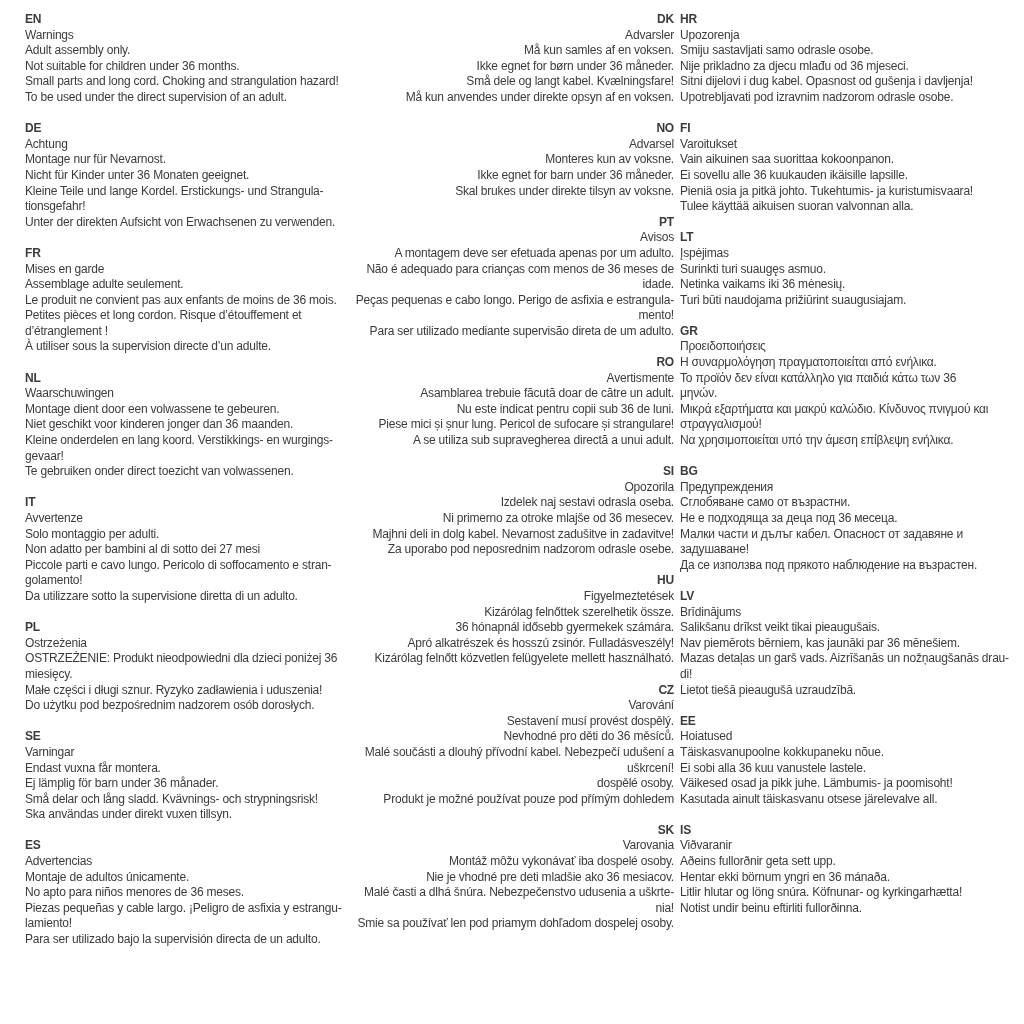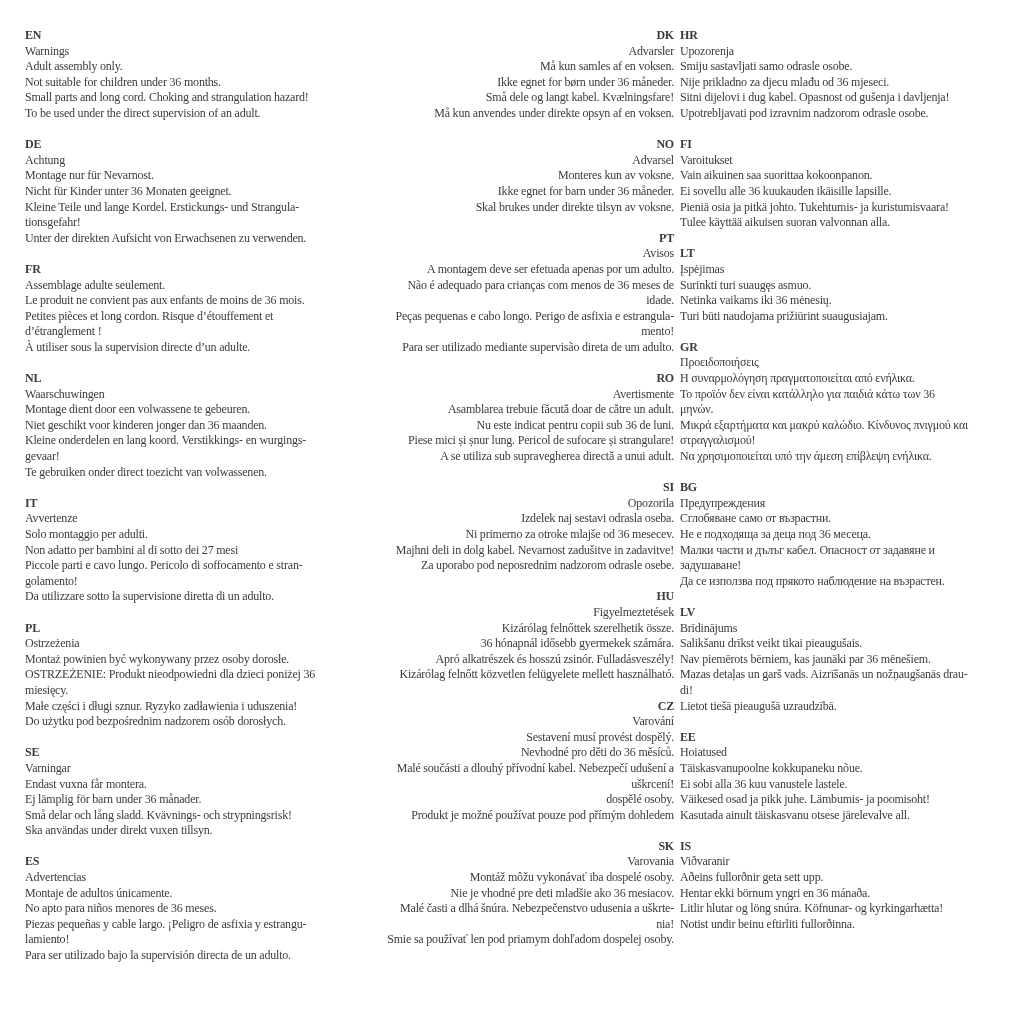--- a/index.html
+++ b/index.html
@@ -13,22 +13,21 @@
     height: 1024px;
     background: #ffffff;
     font-family: "Liberation Sans", sans-serif;
     color: #3b3b3b;
     font-size: 12px;
     letter-spacing: -0.2px;
     overflow: hidden;
   }
   .col {
     position: absolute;
-    top: 28px;
-    font-family: Liberation Serif, serif;
+    top: 12px;
   }
   .col-left   { left: 25px;  width: 330px; }
   .col-middle { left: 352px; width: 322px; text-align: right; }
   .col-right  { left: 680px; width: 338px; }
   .warn-section {
     margin: 0 0 15.6px 0;
   }
   .lang-code {
     font-weight: 700;
     line-height: 15.6px;
@@ -57,20 +56,21 @@
         <div class="lang-code">DE</div>
         <div class="warn-line">Achtung</div>
         <div class="warn-line">Montage nur für Nevarnost.</div>
         <div class="warn-line">Nicht für Kinder unter 36 Monaten geeignet.</div>
         <div class="warn-line">Kleine Teile und lange Kordel. Erstickungs- und Strangula-</div>
         <div class="warn-line">tionsgefahr!</div>
         <div class="warn-line">Unter der direkten Aufsicht von Erwachsenen zu verwenden.</div>
       </section>
       <section class="warn-section">
         <div class="lang-code">FR</div>
+        <div class="warn-line">Mises en garde</div>
         <div class="warn-line">Assemblage adulte seulement.</div>
         <div class="warn-line">Le produit ne convient pas aux enfants de moins de 36 mois.</div>
         <div class="warn-line">Petites pièces et long cordon. Risque d’étouffement et</div>
         <div class="warn-line">d’étranglement !</div>
         <div class="warn-line">À utiliser sous la supervision directe d’un adulte.</div>
       </section>
       <section class="warn-section">
         <div class="lang-code">NL</div>
         <div class="warn-line">Waarschuwingen</div>
         <div class="warn-line">Montage dient door een volwassene te gebeuren.</div>
@@ -84,21 +84,20 @@
         <div class="warn-line">Avvertenze</div>
         <div class="warn-line">Solo montaggio per adulti.</div>
         <div class="warn-line">Non adatto per bambini al di sotto dei 27 mesi</div>
         <div class="warn-line">Piccole parti e cavo lungo. Pericolo di soffocamento e stran-</div>
         <div class="warn-line">golamento!</div>
         <div class="warn-line">Da utilizzare sotto la supervisione diretta di un adulto.</div>
       </section>
       <section class="warn-section">
         <div class="lang-code">PL</div>
         <div class="warn-line">Ostrzeżenia</div>
-        <div class="warn-line">Montaż powinien być wykonywany przez osoby dorosłe.</div>
         <div class="warn-line">OSTRZEŻENIE: Produkt nieodpowiedni dla dzieci poniżej 36</div>
         <div class="warn-line">miesięcy.</div>
         <div class="warn-line">Małe części i długi sznur. Ryzyko zadławienia i uduszenia!</div>
         <div class="warn-line">Do użytku pod bezpośrednim nadzorem osób dorosłych.</div>
       </section>
       <section class="warn-section">
         <div class="lang-code">SE</div>
         <div class="warn-line">Varningar</div>
         <div class="warn-line">Endast vuxna får montera.</div>
         <div class="warn-line">Ej lämplig för barn under 36 månader.</div>

